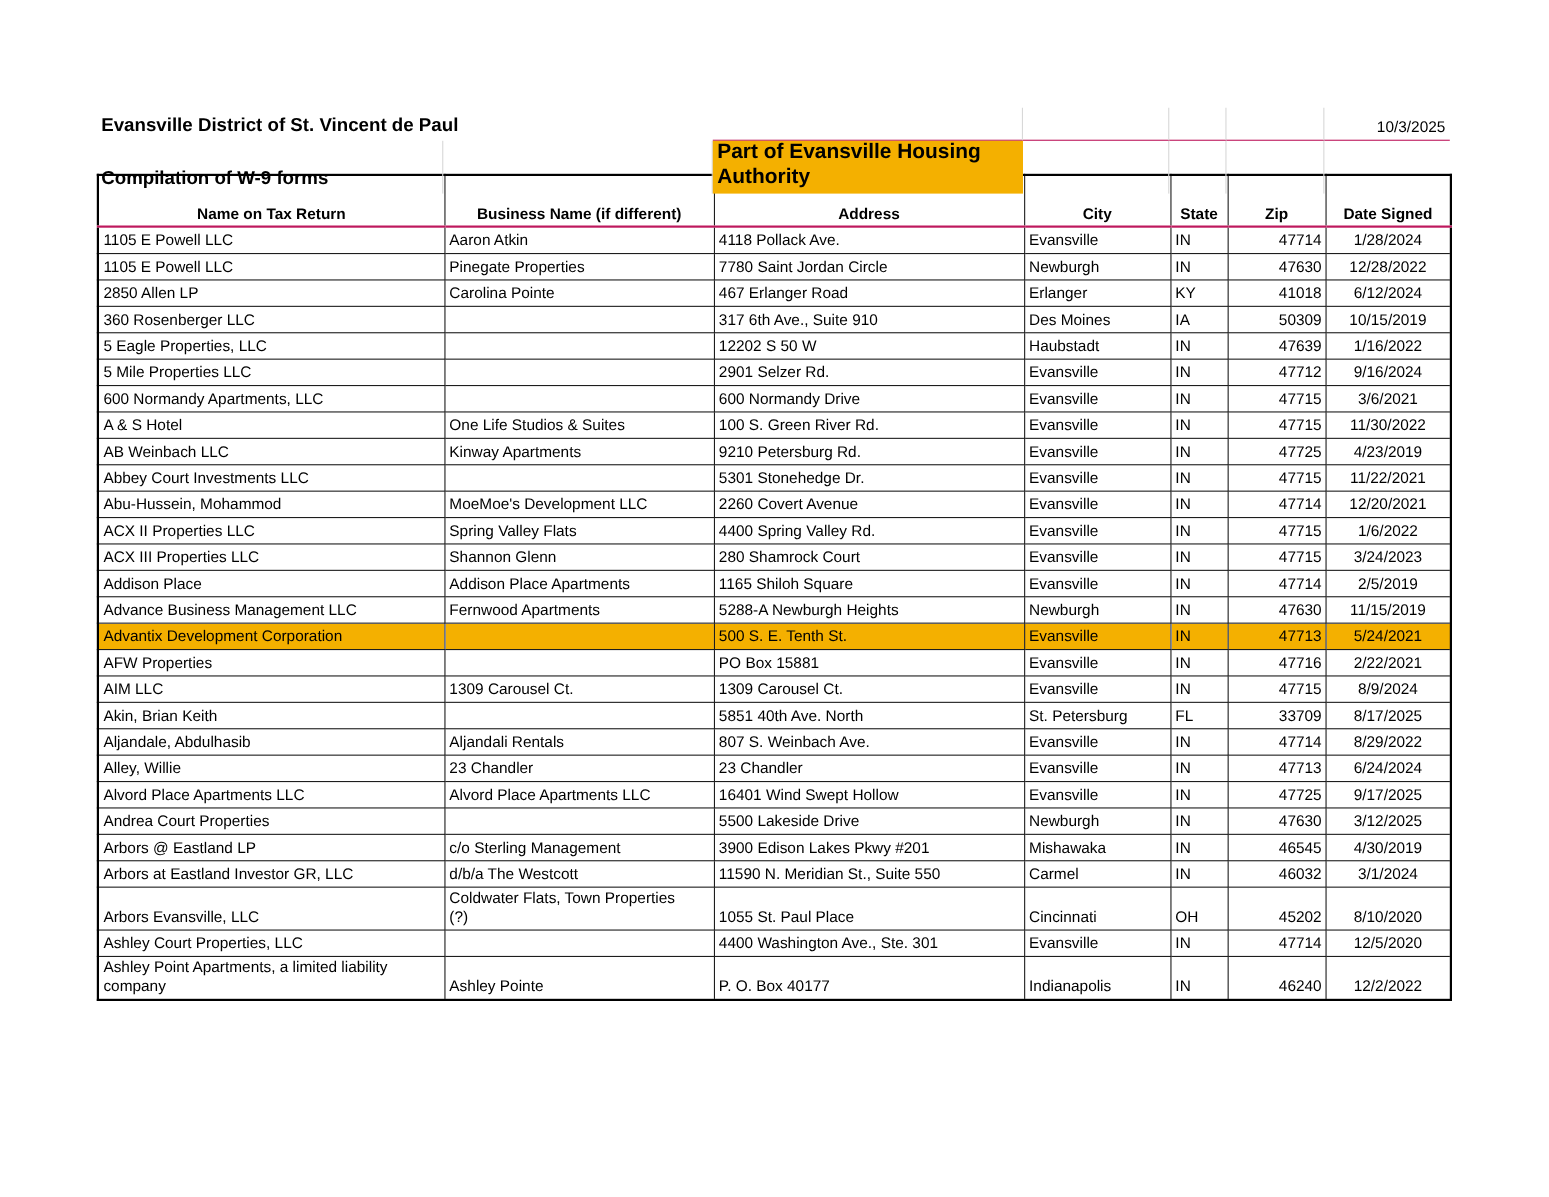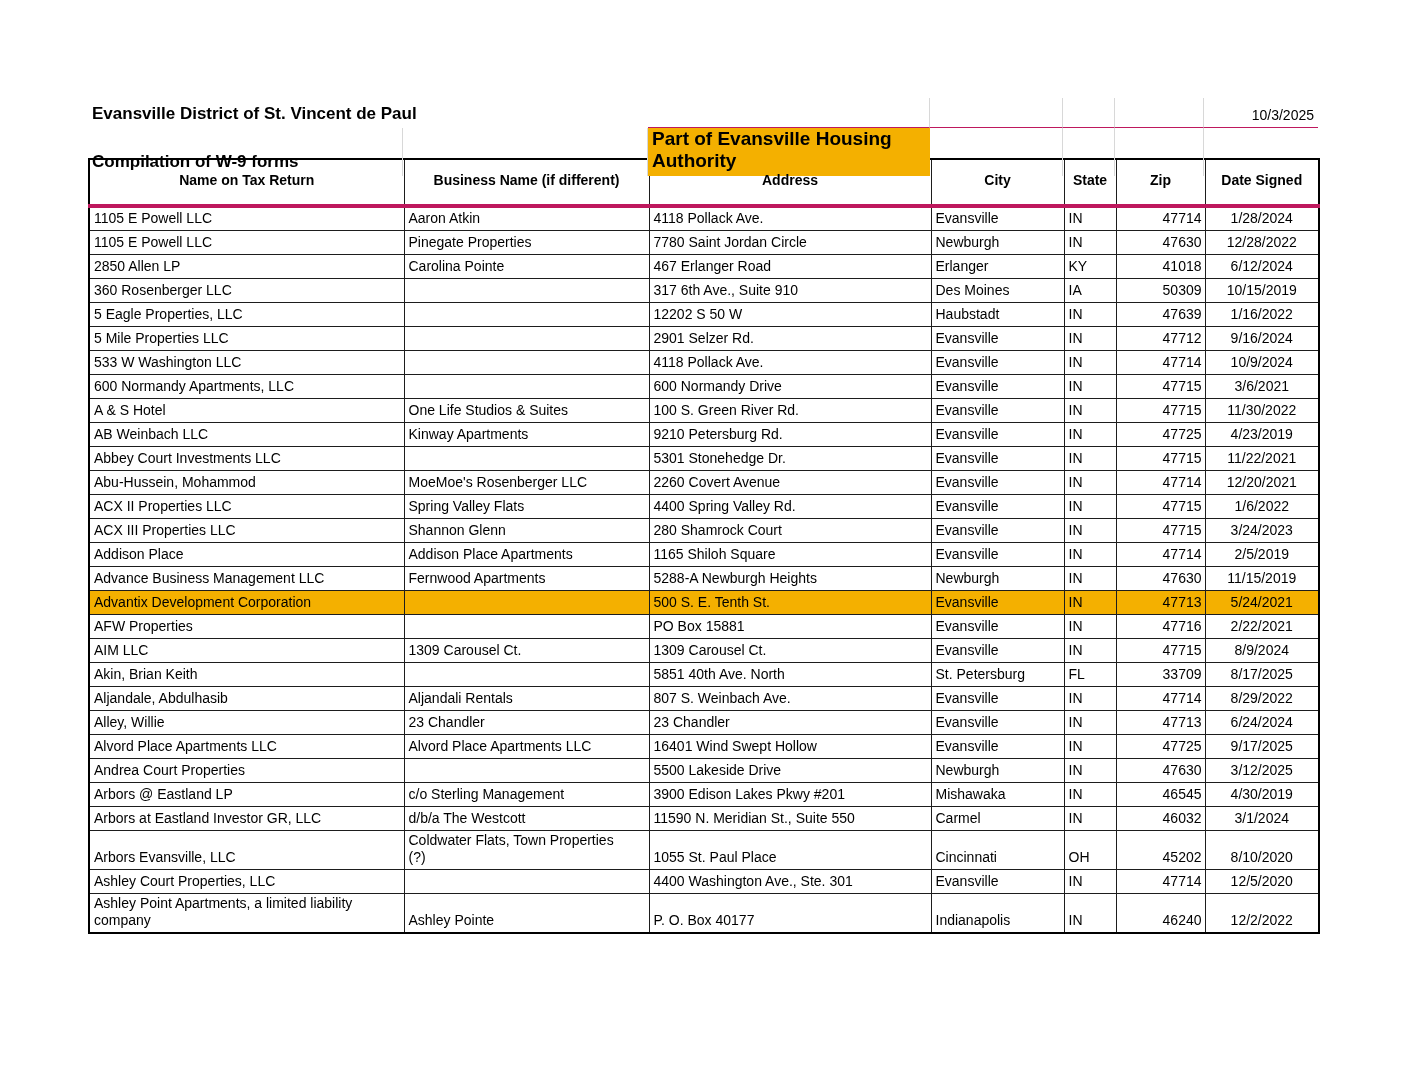--- a/index.html
+++ b/index.html
@@ -22,22 +22,22 @@
     border-right:none !important;border-bottom:none !important;}
 
   
   table.w9{border-collapse:collapse;table-layout:fixed;width:1230px;border:2px solid #000;}
   table.w9 th,table.w9 td{
     box-sizing:border-box;border:1px solid #1d1d1d;
     font-size:14px;line-height:17px;vertical-align:bottom;
     padding:1px 4px 3px 4px;white-space:pre-wrap;overflow:hidden;word-wrap:break-word;
   }
   table.w9 th{
-    height:47px;font-weight:bold;text-align:center;vertical-align:bottom;padding-bottom:15px;
-    border-bottom:4px solid #be185d;
+    height:47px;font-weight:bold;text-align:center;vertical-align:bottom;padding-bottom:2px;
+    border-bottom:2px solid #be185d;
   }
   table.w9 td{height:24px;text-align:left;}
   table.w9 td.num{text-align:right;padding-right:3px;}
   table.w9 td.ctr{text-align:center;}
   tr.hl td{background:var(--hl);}
 </style>
 </head>
 <body style="--hl: #F4B000;">
 
 <div class="sheet">
@@ -139,29 +139,20 @@
         <tr>
           <td>5 Mile Properties LLC</td>
           <td></td>
           <td>2901 Selzer Rd.</td>
           <td>Evansville</td>
           <td>IN</td>
           <td class="num">47712</td>
           <td class="ctr">9/16/2024</td>
         </tr>
         <tr>
-          <td>533 W Washington LLC</td>
-          <td></td>
-          <td>4118 Pollack Ave.</td>
-          <td>Evansville</td>
-          <td>IN</td>
-          <td class="num">47714</td>
-          <td class="ctr">10/9/2024</td>
-        </tr>
-        <tr>
           <td>600 Normandy Apartments, LLC</td>
           <td></td>
           <td>600 Normandy Drive</td>
           <td>Evansville</td>
           <td>IN</td>
           <td class="num">47715</td>
           <td class="ctr">3/6/2021</td>
         </tr>
         <tr>
           <td>A &amp; S Hotel</td>
@@ -185,21 +176,21 @@
           <td>Abbey Court Investments LLC</td>
           <td></td>
           <td>5301 Stonehedge Dr.</td>
           <td>Evansville</td>
           <td>IN</td>
           <td class="num">47715</td>
           <td class="ctr">11/22/2021</td>
         </tr>
         <tr>
           <td>Abu-Hussein, Mohammod</td>
-          <td>MoeMoe's Rosenberger LLC</td>
+          <td>MoeMoe's Development LLC</td>
           <td>2260 Covert Avenue</td>
           <td>Evansville</td>
           <td>IN</td>
           <td class="num">47714</td>
           <td class="ctr">12/20/2021</td>
         </tr>
         <tr>
           <td>ACX II Properties LLC</td>
           <td>Spring Valley Flats</td>
           <td>4400 Spring Valley Rd.</td>

